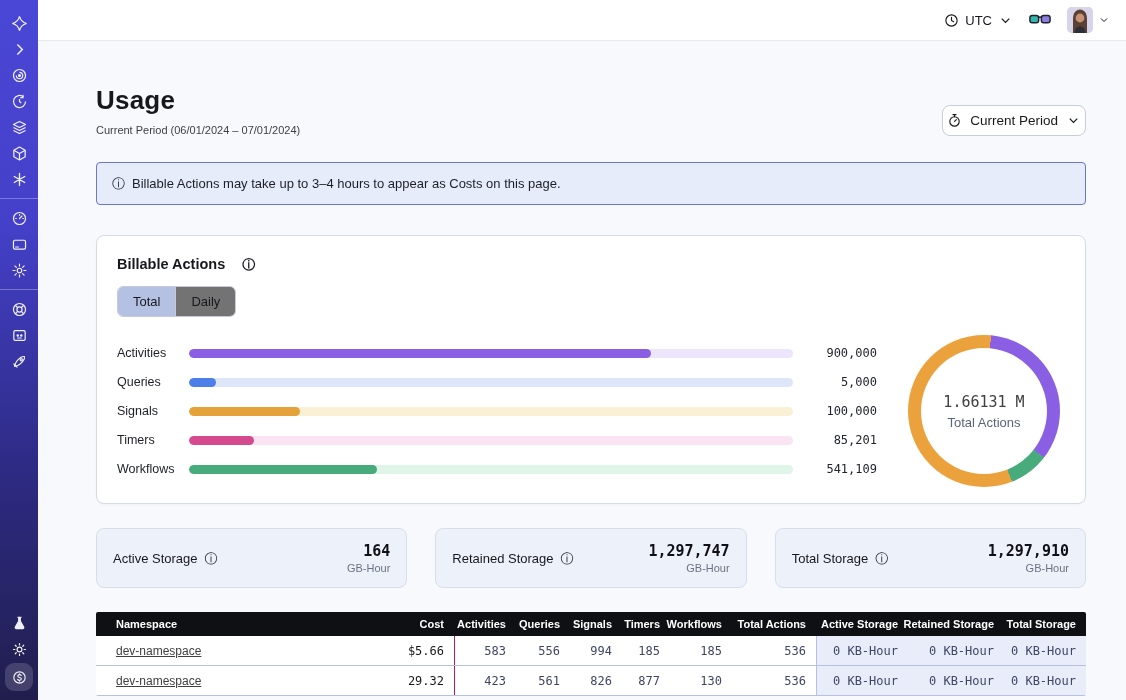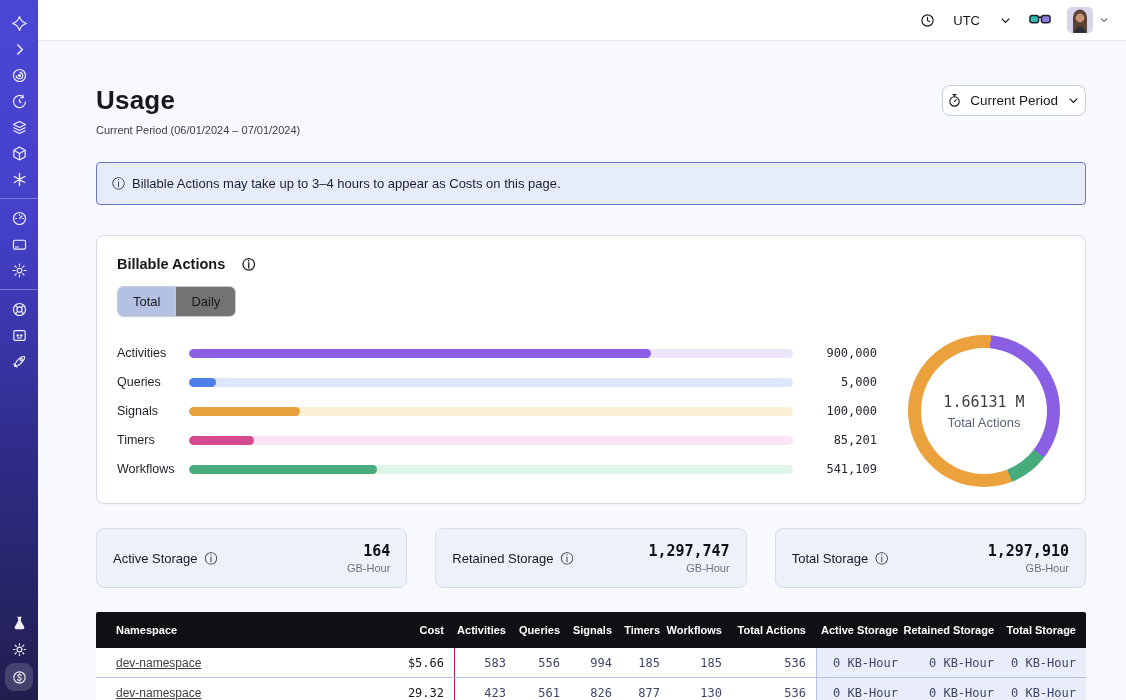--- a/index.html
+++ b/index.html
@@ -14,31 +14,31 @@
     color:#fff; opacity:.93; flex:0 0 auto; margin:1px 0; cursor:pointer; }
   .sb-icon svg { width:17px; height:17px; }
   .sb-divider { width:38px; height:1px; background:rgba(255,255,255,.30); margin:6px 0; flex:0 0 auto; }
   .sb-spacer { flex:1 1 auto; }
   .sb-active { background:rgba(255,255,255,.17); border-radius:9px; width:28px; height:28px; }
 
   
   .topbar { position:absolute; left:38px; top:0; right:0; height:41px; background:#fff;
     border-bottom:1px solid #e5e8ef; display:flex; align-items:center; justify-content:flex-end;
     gap:16px; padding-right:16px; z-index:4; }
-  .tz-btn { display:flex; align-items:center; gap:18px; font-size:13px; color:#17181c; cursor:pointer; }
+  .tz-btn { display:flex; align-items:center; gap:6px; font-size:13px; color:#17181c; cursor:pointer; }
   .tz-btn svg { width:15px; height:15px; }
   .chev { width:12px; height:12px; }
   .glasses-btn { display:flex; align-items:center; cursor:pointer; }
   .avatar-btn { display:flex; align-items:center; gap:5px; cursor:pointer; }
   .avatar { width:26px; height:26px; border-radius:5px; background:#d6d2e8; overflow:hidden; }
 
   
   .main { position:absolute; left:38px; top:41px; right:0; bottom:0; padding:0 40px 0 58px; background:#f8f9fc; }
 
-  .page-head { margin-top:44px; display:flex; justify-content:space-between; align-items:flex-start; }
+  .page-head { margin-top:44px; display:flex; justify-content:space-between; align-items:flex-end; }
   .page-title { font-size:26px; font-weight:700; letter-spacing:.2px; }
   .page-sub { font-size:11px; color:#3c3f46; margin-top:8px; }
   .period-btn { display:flex; align-items:center; gap:8px; background:#fff; border:1px solid #c6ccd8;
     border-radius:8px; padding:7px 4px; font-size:13.5px; font-weight:500; cursor:pointer; color:#17181c; }
   .period-btn svg { width:15px; height:15px; }
 
   .banner { margin-top:26px; background:#e7ecfb; border:1px solid #6b76cf; border-radius:4px;
     padding:13px 15px; font-size:13px; color:#1d1f26; display:flex; align-items:center; gap:7px; }
   .info-i { font-size:13px; line-height:1; color:#1d1f26; cursor:pointer; font-style:normal; }
 
@@ -74,21 +74,21 @@
     height:60px; padding:0 16px; display:flex; align-items:center; justify-content:space-between; }
   .storage-label { font-size:13px; display:flex; align-items:center; gap:7px; color:#17181c; }
   .storage-right { text-align:right; }
   .storage-value { font-size:15px; font-weight:700; font-family:"DejaVu Sans Mono","Liberation Mono",monospace; color:#101115; }
   .storage-unit { font-size:11px; color:#6b7280; margin-top:2px; }
 
   
   .usage-table { margin-top:24px; width:990px; border-radius:2px; overflow:hidden; }
   .t-row { display:grid; grid-template-columns:280px 78px 62px 54px 52px 48px 62px 84px 92px 96px 82px; }
   .t-head { background:#0f1013; }
-  .t-head .t-cell { color:#fff; font-size:11px; font-weight:600; height:36px; font-family:"Liberation Sans",sans-serif; }
+  .t-head .t-cell { color:#fff; font-size:11px; font-weight:600; height:24px; font-family:"Liberation Sans",sans-serif; }
   .t-cell { display:flex; align-items:center; height:29px; padding:0 10px; font-size:12px; white-space:nowrap; }
   .t-body .t-row { background:#fff; border-bottom:1px solid #b6c0e4; }
   .c0 { justify-content:flex-start; padding-left:20px; }
   .c1,.c2,.c3,.c4,.c5,.c6,.c7,.c8,.c9,.c10 { justify-content:flex-end; }
   .t-body .c1 { font-family:"DejaVu Sans Mono","Liberation Mono",monospace; color:#17181c; }
   .t-body .c2,.t-body .c3,.t-body .c4,.t-body .c5,.t-body .c6,.t-body .c7,
   .t-body .c8,.t-body .c9,.t-body .c10 { font-family:"DejaVu Sans Mono","Liberation Mono",monospace; color:#3f4566; }
   .t-body .c2 { border-left:1px solid #be185d; }
   .t-body .c8 { border-left:1px solid #b6c0e4; }
   .t-body .c8,.t-body .c9,.t-body .c10 { background:#e8edf9; }

